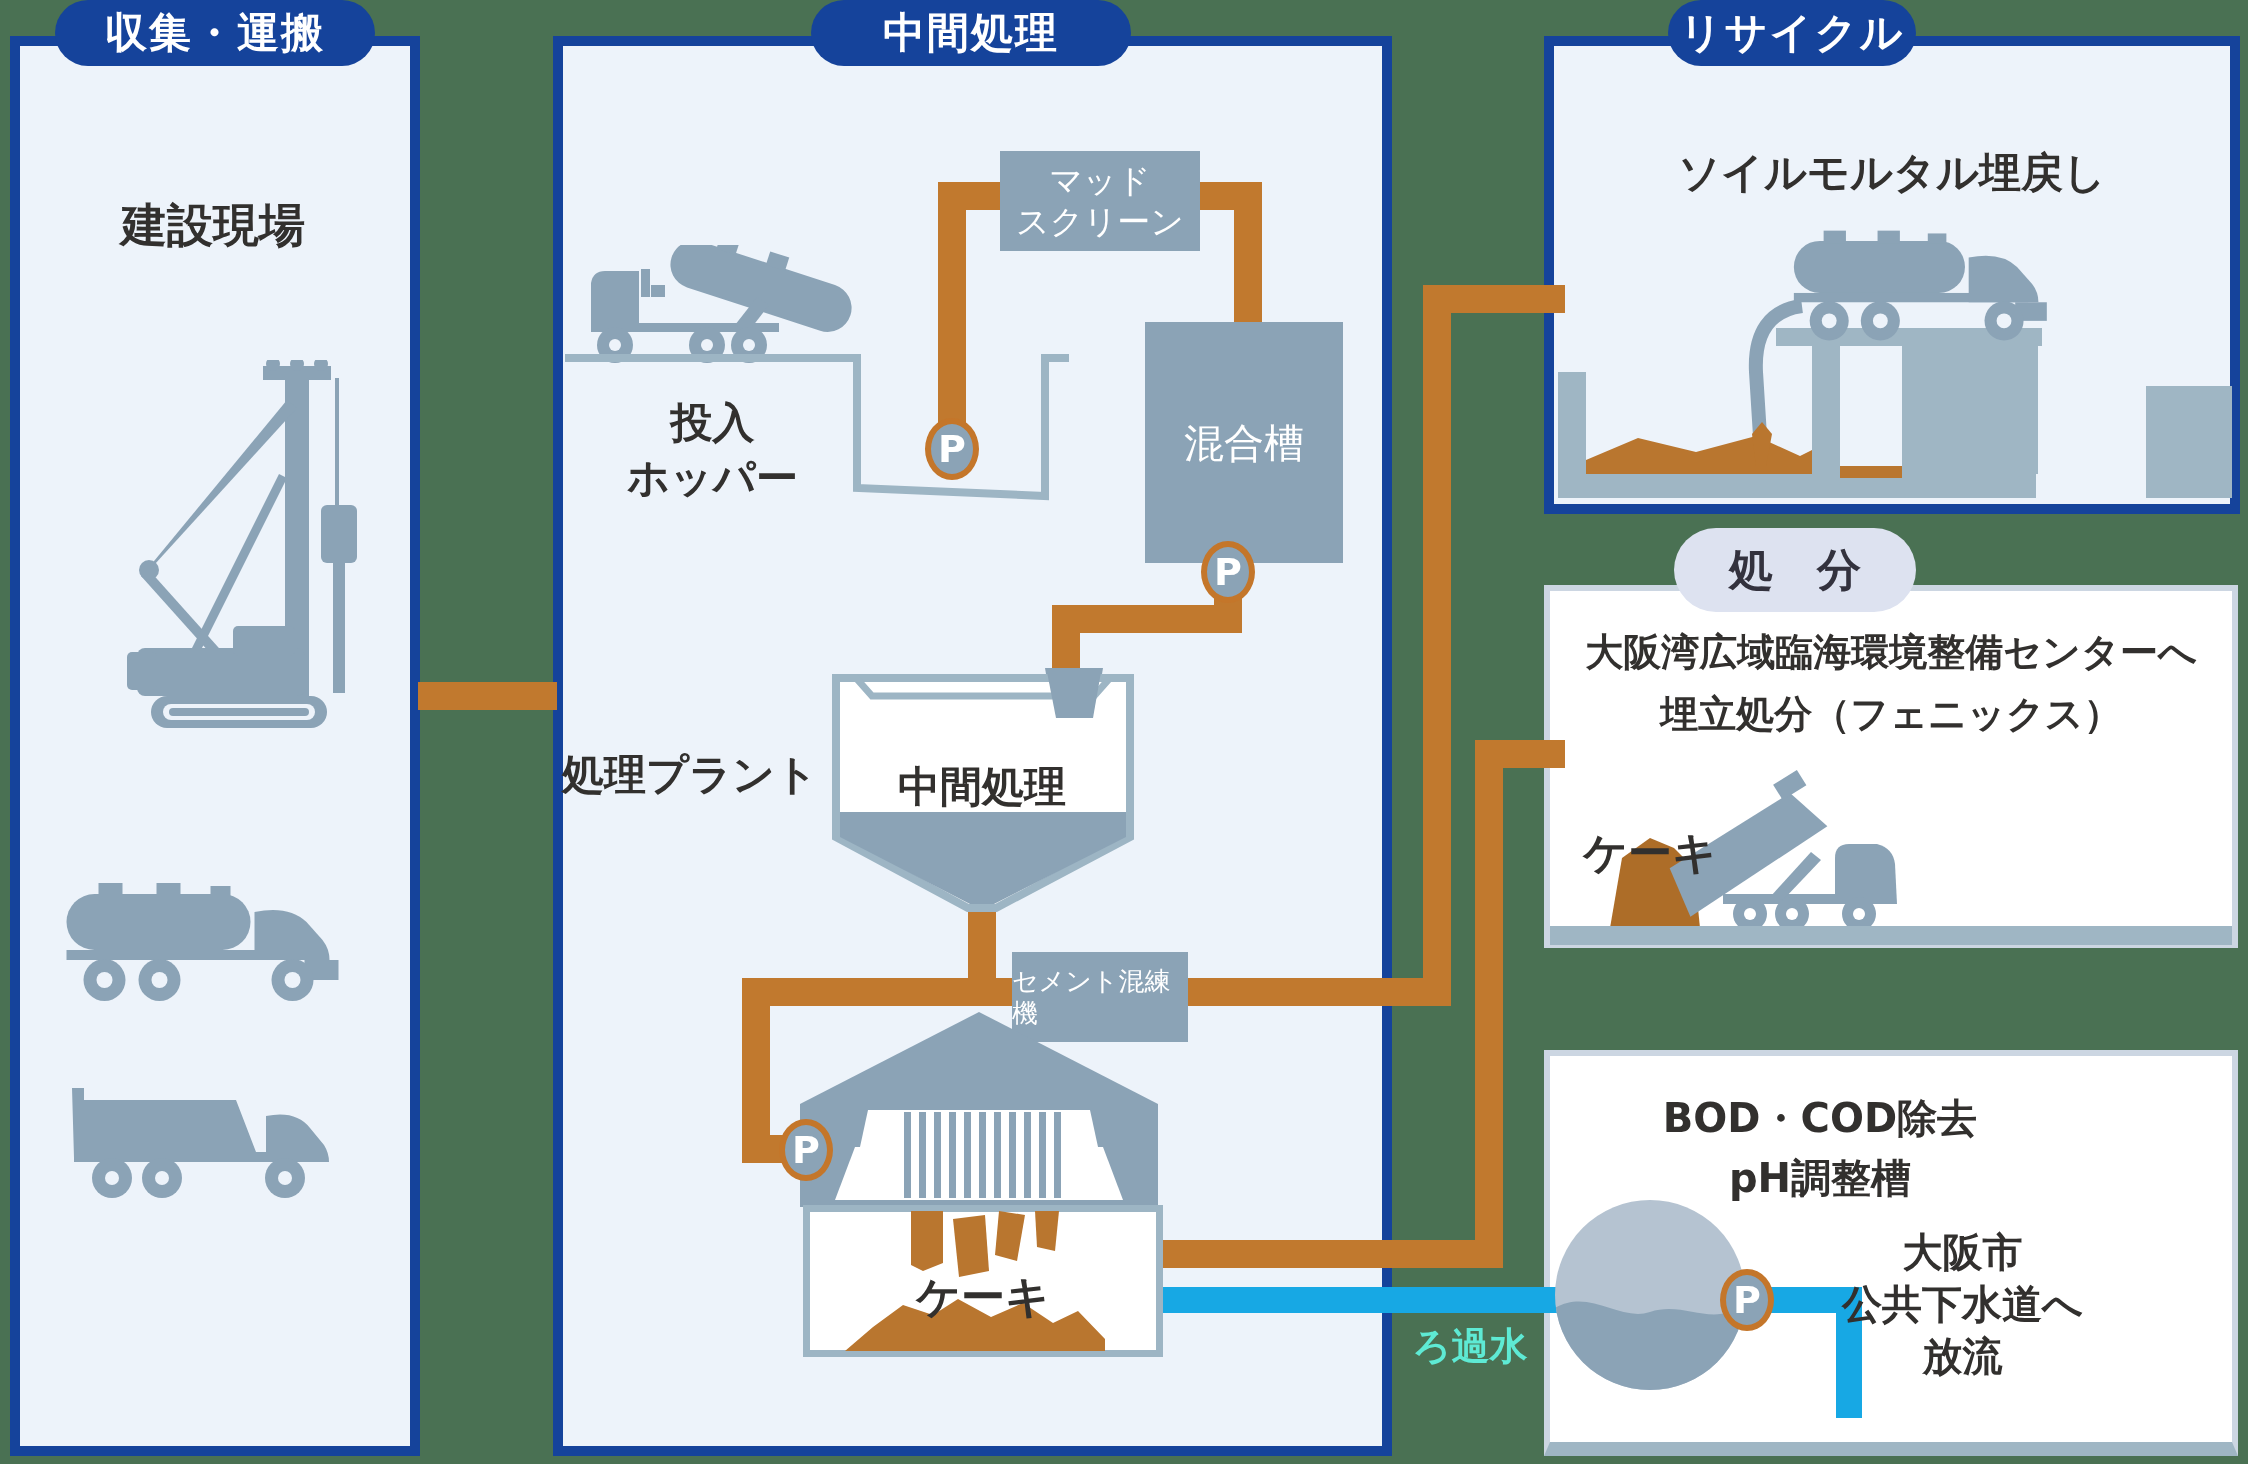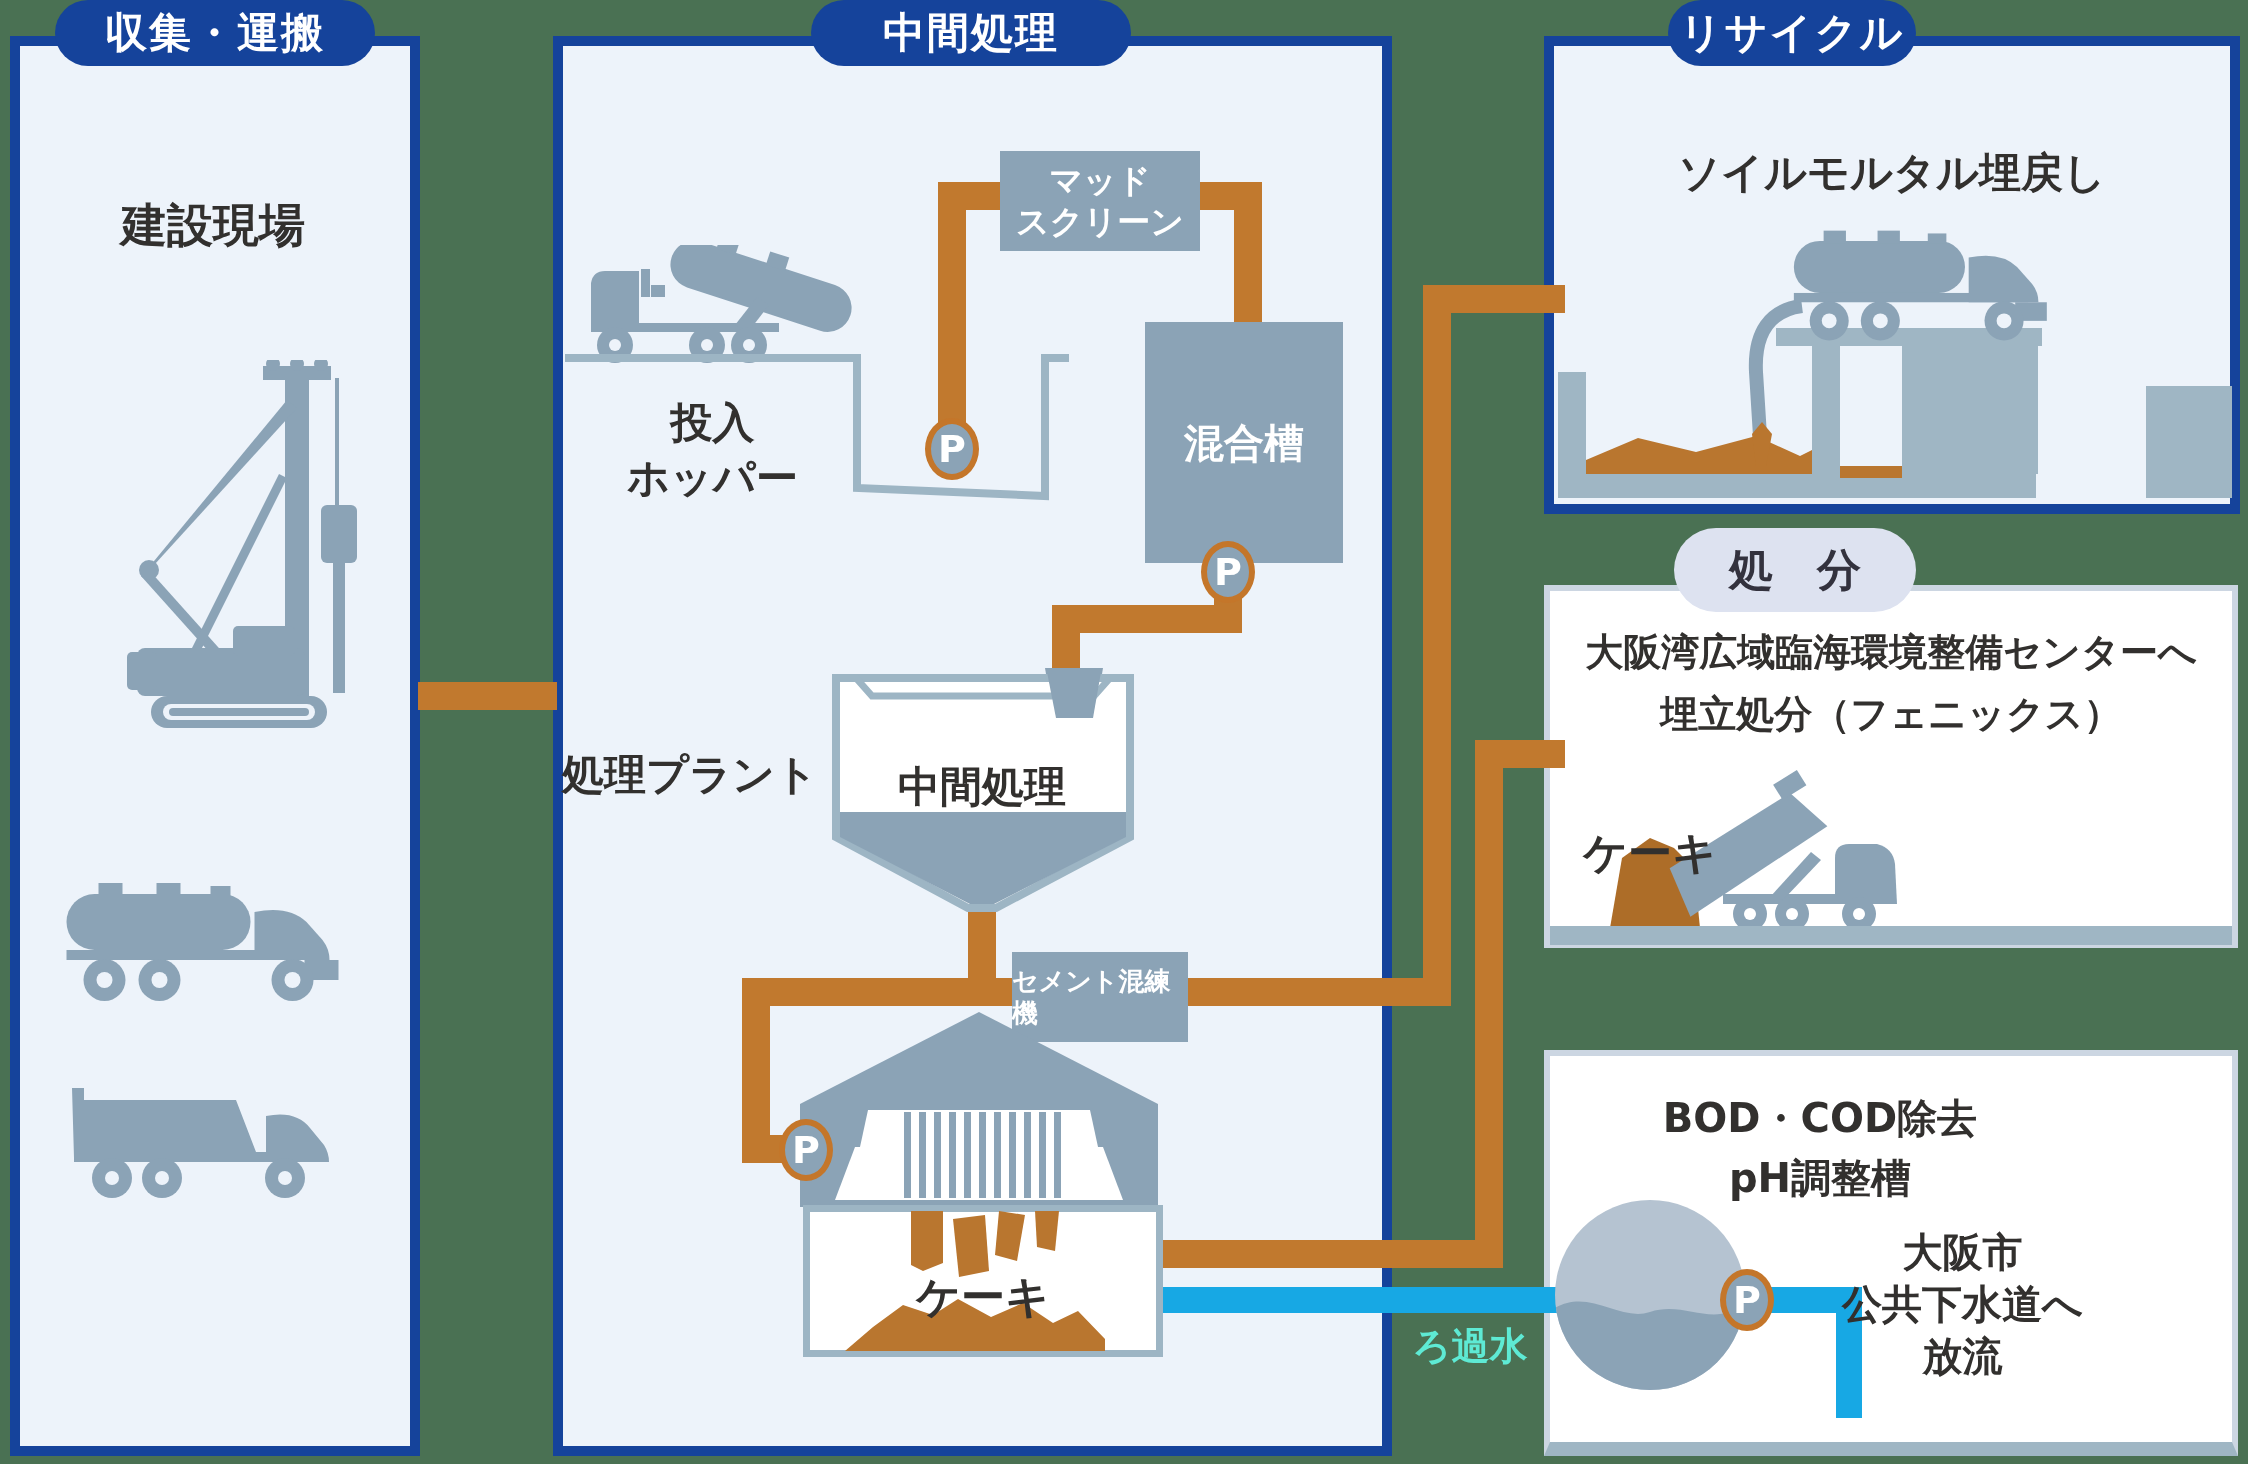--- a/index.html
+++ b/index.html
@@ -14,21 +14,21 @@
     display:flex; align-items:center; justify-content:center; font-size:42px; font-weight:700;
     letter-spacing:2px; z-index:7; }
   .pill-lav { position:absolute; background:#dde2f0; color:#33323e; border-radius:44px;
     display:flex; align-items:center; justify-content:center; font-size:44px; font-weight:700;
     z-index:7; }
 
   .pipe { position:absolute; background:#c1792e; z-index:3; }
   .pipe-blue { position:absolute; background:#17a8e4; z-index:3; }
 
   .mbox { position:absolute; background:#8ba3b6; color:#ffffff; display:flex; flex-direction:column;
-    align-items:center; justify-content:center; font-weight:700; z-index:4; line-height:1.25; }
+    align-items:center; justify-content:center; font-weight:400; z-index:4; line-height:1.25; }
 
   .lbl { position:absolute; color:#32302e; font-weight:600; text-align:center; line-height:1.3; z-index:5; }
 
   .pump { position:absolute; width:54px; height:62px; border-radius:50%; background:#8ba3b6;
     border:6px solid #c4762a; color:#ffffff; display:flex; align-items:center; justify-content:center;
     font-size:38px; font-weight:700; z-index:6; }
 
   .art { position:absolute; z-index:4; }
   .ground { position:absolute; background:#9fb6c4; z-index:4; }
   svg .sil { fill:#8ba3b6; }

